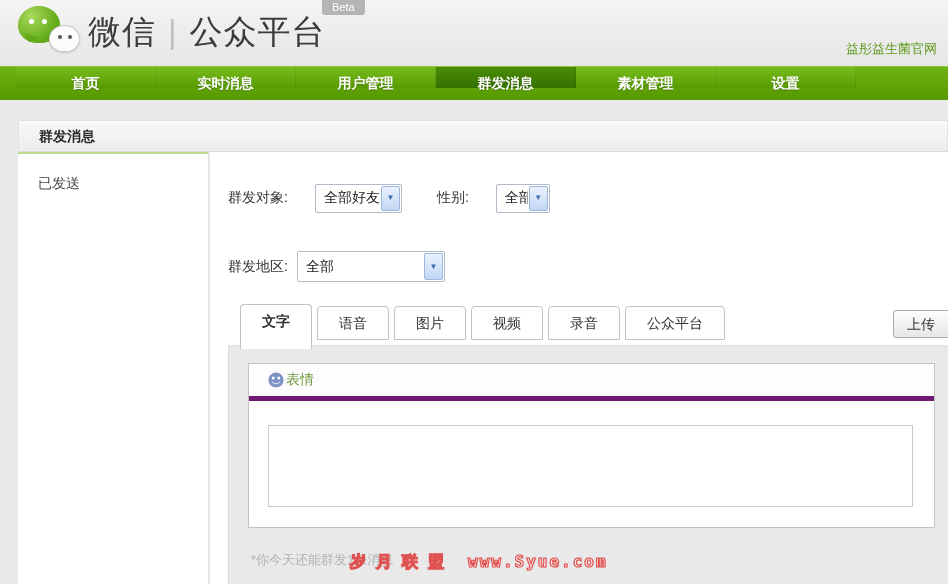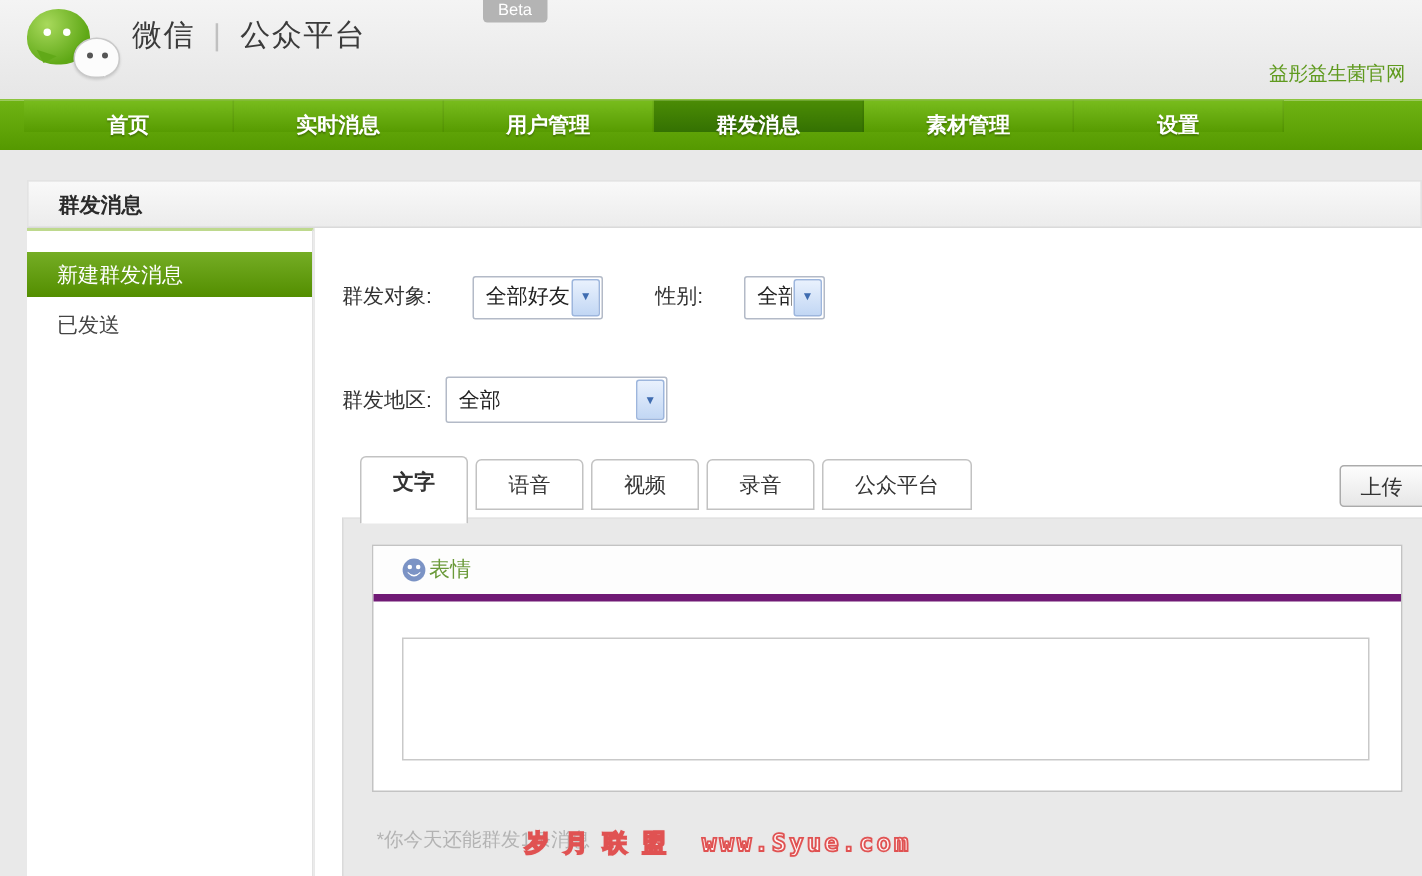--- a/index.html
+++ b/index.html
@@ -24,21 +24,21 @@
   .bubble-green .eye { width:5px; height:5px; background:#fff; top:13px; }
   .bubble-green .eye.l { left:11px; } .bubble-green .eye.r { left:24px; }
   .bubble-white { position:absolute; right:0; bottom:2px; width:31px; height:27px;
     background:#fcfcfc; border:1px solid #c9c9c9; border-radius:50% 50% 46% 46%;
     box-shadow:0 1px 2px rgba(0,0,0,.15); }
   .bubble-white .tail { position:absolute; right:3px; bottom:-6px; width:0; height:0;
     border:6px solid transparent; border-top-color:#fcfcfc; transform:rotate(-18deg); }
   .bubble-white .eye { width:4px; height:4px; background:#555; top:9px; }
   .bubble-white .eye.l { left:8px; } .bubble-white .eye.r { left:18px; }
 
-  .brand { position:absolute; left:88px; top:10px; font-size:20px; color:#3b3b3b;
+  .brand { position:absolute; left:88px; top:10px; font-size:33px; color:#3b3b3b;
     letter-spacing:1px; white-space:nowrap; }
   .brand .divider { color:#c0c0c0; font-weight:200; padding:0 12px; }
   .beta-badge { position:absolute; left:322px; top:0; height:15px; line-height:15px;
     padding:0 10px; background:#b4b4b4; color:#fff; font-size:11px;
     border-radius:0 0 3px 3px; }
   .account-link { position:absolute; left:846px; top:40px; font-size:13px;
     color:#5f9a1e; text-decoration:none; white-space:nowrap; cursor:pointer; }
 
   
   .nav { position:absolute; left:0; top:66px; width:948px; height:34px;
@@ -155,21 +155,20 @@
     <div class="nav-item active">群发消息</div>
     <div class="nav-item">素材管理</div>
     <div class="nav-item">设置</div>
   </div>
 </div>
 
 <div class="page-header">群发消息</div>
 
 <div class="sidebar">
   <div class="side-list">
-    <div class="side-item active">新建群发消息</div>
     <div class="side-item">已发送</div>
   </div>
 </div>
 
 <div class="content-bg"></div>
 
 <div class="form-row row1">
   <span class="form-label">群发对象:</span>
   <div class="select target">
     <span class="sel-val">全部好友</span>
@@ -186,20 +185,21 @@
   <span class="form-label">群发地区:</span>
   <div class="select region">
     <span class="sel-val">全部</span>
     <span class="sel-arrow">▼</span>
   </div>
 </div>
 
 <div class="tabs">
   <div class="tab active">文字</div>
   <div class="tab">语音</div>
+  <div class="tab">图片</div>
   <div class="tab">视频</div>
   <div class="tab">录音</div>
   <div class="tab">公众平台</div>
 </div>
 <button class="upload-btn">上传</button>
 
 <div class="tab-content-wrap"></div>
 <div class="panel">
   <div class="emoji-bar">
     <span class="emoji-btn">

